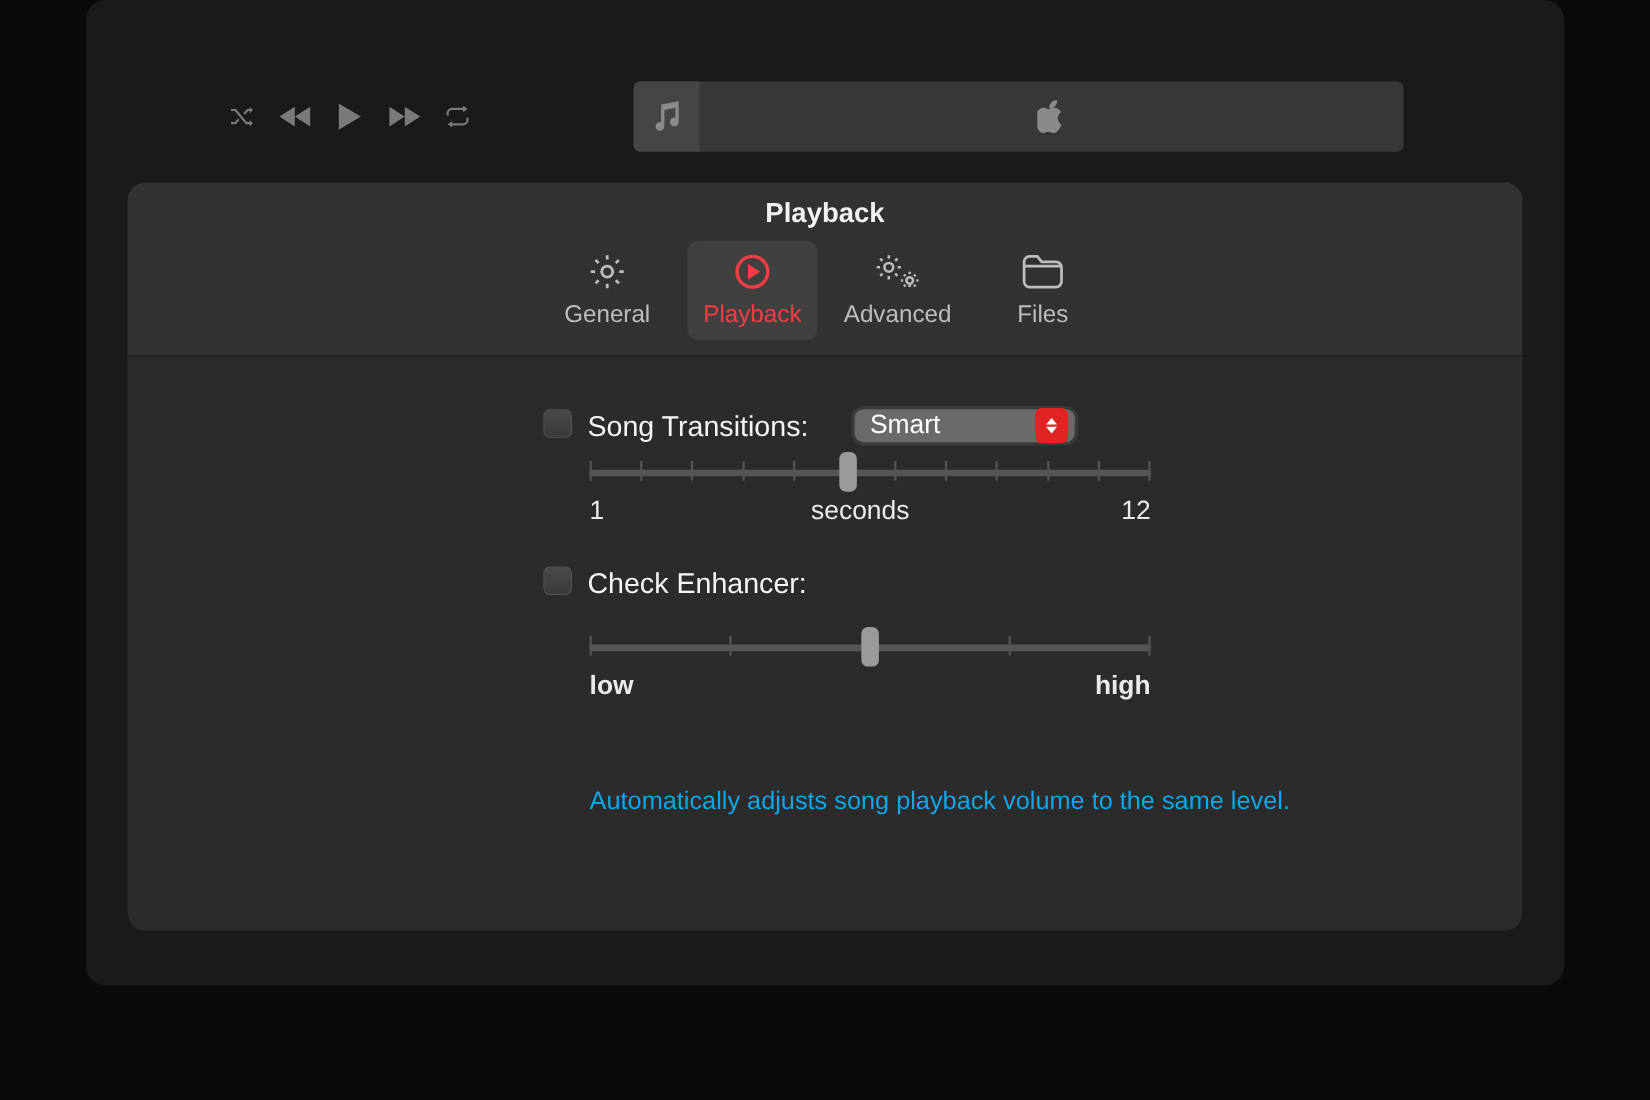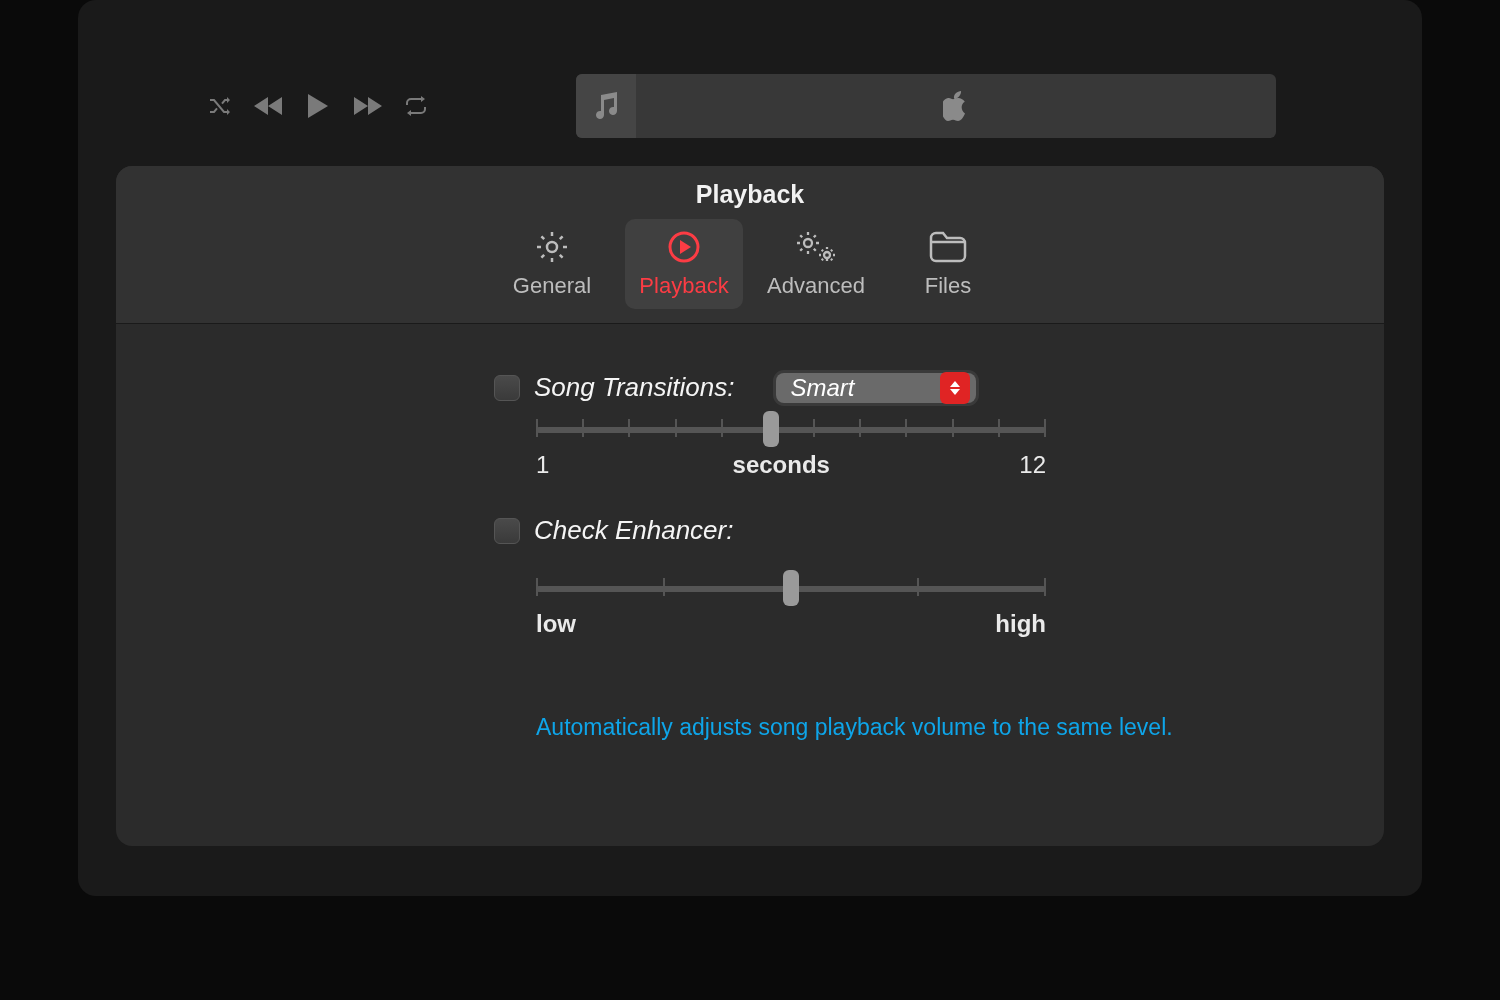--- a/index.html
+++ b/index.html
@@ -20,40 +20,40 @@
 .prefs-head { background: #323232; border-bottom: 1px solid #1a1a1a; padding-top: 14px; }
 .prefs-title { text-align: center; color: #f2f2f2; font-size: 25px; font-weight: 700; padding-bottom: 10px; }
 .tabs { display: flex; justify-content: center; gap: 14px; padding-bottom: 14px; }
 .tab { width: 118px; padding: 8px 4px 10px 4px; border-radius: 10px; text-align: center; color: #bdbdbd; cursor: pointer; }
 .tab.active { background: #404040; color: #fc3c44; }
 .tab .ticon { height: 40px; display: flex; align-items: center; justify-content: center; margin-bottom: 6px; }
 .tab .tlabel { font-size: 22px; font-weight: 500; }
 
 .prefs-body { padding: 48px 0 0 0; color: #eaeaea; }
 
-.row { display: flex; align-items: center; margin-left: 378px; margin-bottom: 10px; font-style: italic; }
+.row { display: flex; align-items: flex-start; margin-left: 378px; margin-bottom: 10px; }
 .chk { width: 26px; height: 26px; border-radius: 6px; background: linear-gradient(#4a4a4a,#3a3a3a); border: 1px solid #555; margin-right: 14px; cursor: pointer; display:flex; align-items:center; justify-content:center;}
 .chk.checked { background: #e02424; border-color: #e02424; }
 .chk.checked::after { content: "✓"; color: #fff; font-weight: 900; font-size: 18px; }
 .rlabel { font-size: 26px; font-weight: 500; color: #f5f5f5; }
 
 .dropdown { margin-left: 42px; width: 200px; height: 30px; background: #6a6a6a; border-radius: 8px; display: flex; align-items: center; padding: 0 6px 0 14px; cursor: pointer; box-shadow: 0 0 0 3px #3a3a3a; }
 .dropdown .val { flex: 1; color: #fff; font-size: 24px; }
 .dropdown .stepper { width: 30px; height: 32px; background: #e02424; border-radius: 6px; display: flex; flex-direction: column; align-items: center; justify-content: center; gap: 0px; }
 .dropdown .stepper::before { content: ""; border-left: 5px solid transparent; border-right: 5px solid transparent; border-bottom: 6px solid #fff; margin-bottom:2px;}
 .dropdown .stepper::after { content: ""; border-left: 5px solid transparent; border-right: 5px solid transparent; border-top: 6px solid #fff; }
 
 .slider-wrap { margin-left: 420px; width: 510px; margin-top: 12px; margin-bottom: 8px; }
 .slider { position: relative; height: 28px; }
 .track { position: absolute; top: 12px; left: 0; right: 0; height: 6px; background: #555; border-radius: 3px; }
 .ticks { position: absolute; top: 4px; left: 0; right: 0; height: 20px; display: flex; justify-content: space-between; }
 .ticks span { width: 2px; height: 18px; background: #555; }
 .thumb { position: absolute; top: -4px; width: 16px; height: 36px; background: #9a9a9a; border-radius: 6px; transform: translateX(-50%); cursor: pointer; }
 .slabels { display: flex; justify-content: space-between; color: #eaeaea; font-size: 24px; margin-top: 8px; }
-.slabels .mid { position: absolute; left: 50%; transform: translateX(-60%); font-weight: bold; }
+.slabels .mid { position: absolute; left: 50%; transform: translateX(-60%); }
 .slabels-wrap { position: relative; }
 
 .desc { margin-left: 420px; color: #0ea5e9; font-size: 23px; margin-top: 12px; max-width: 740px; }
 
 .gap { height: 28px; }
 </style>
 </head>
 <body>
 
 <div class="canvas">

